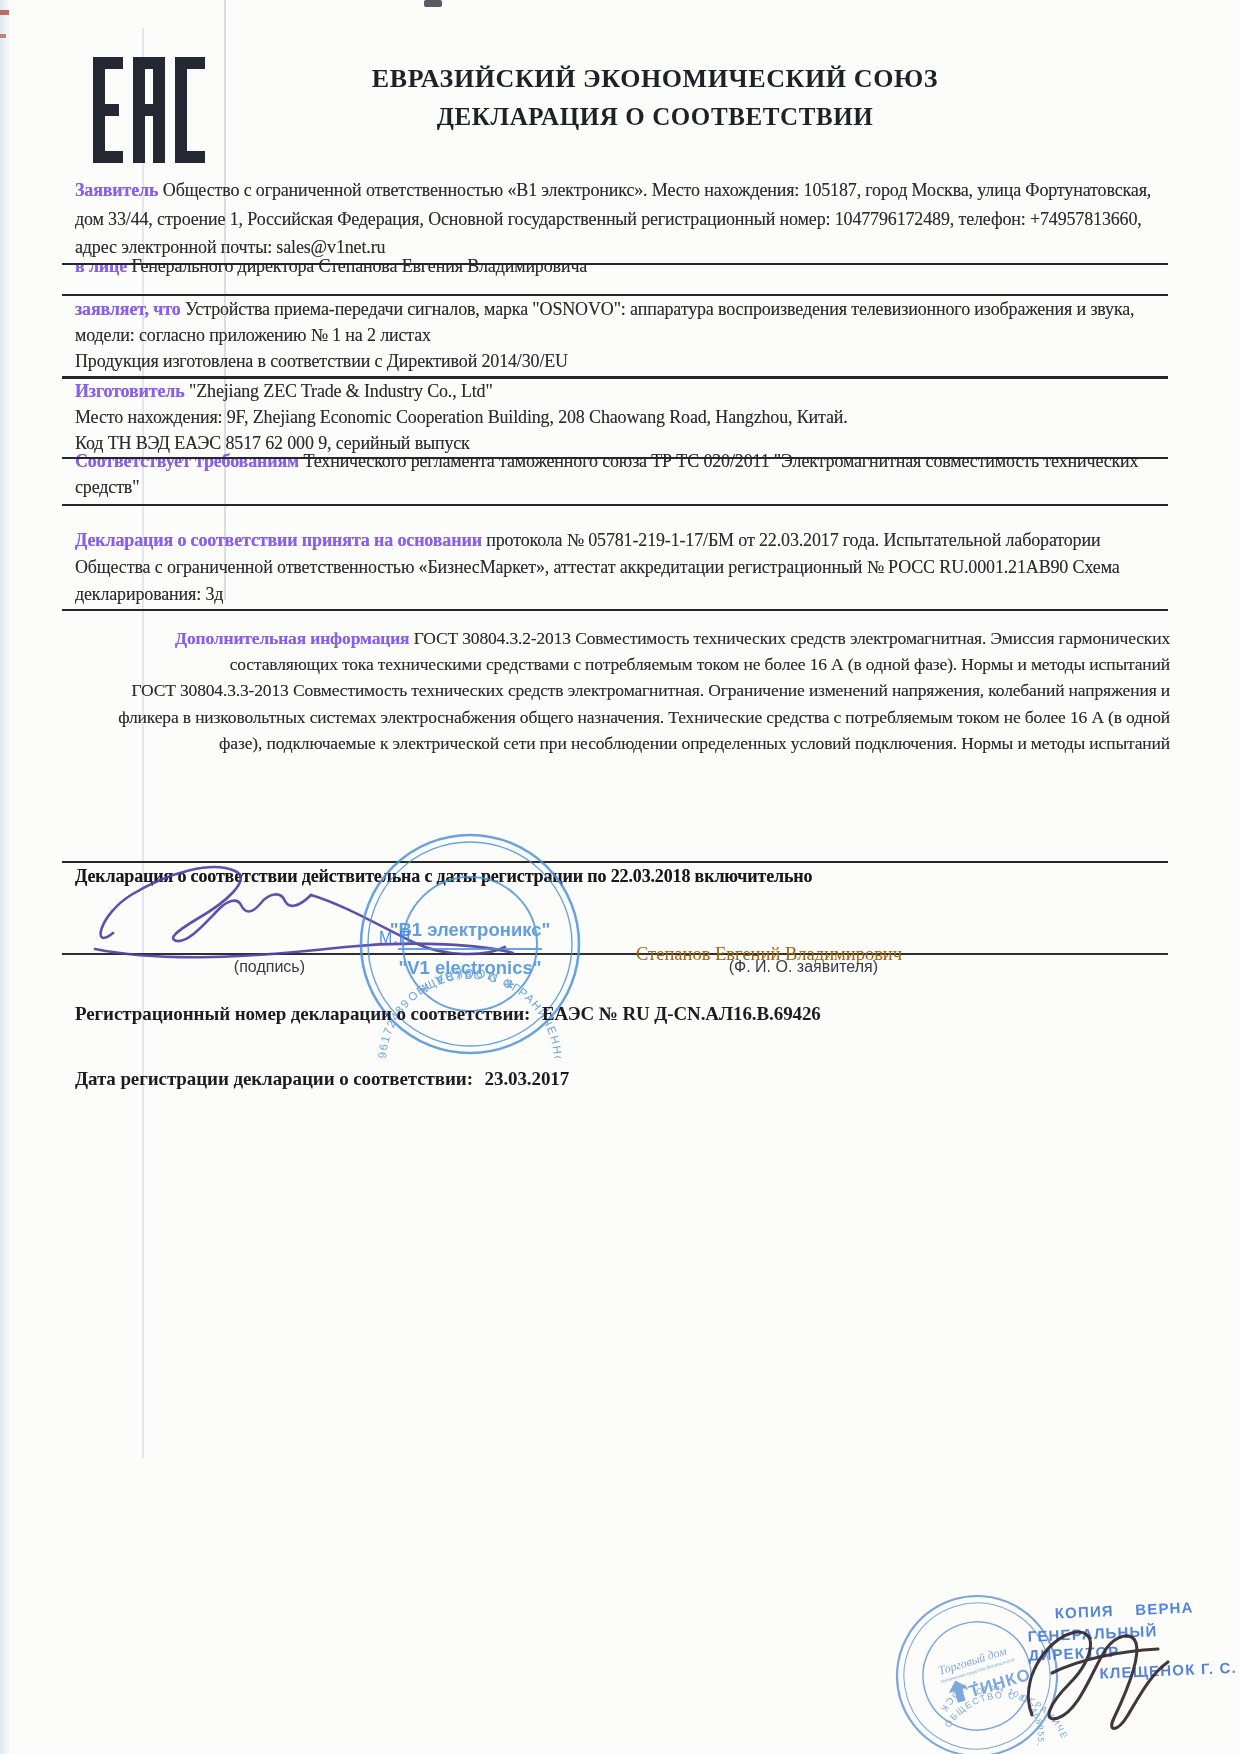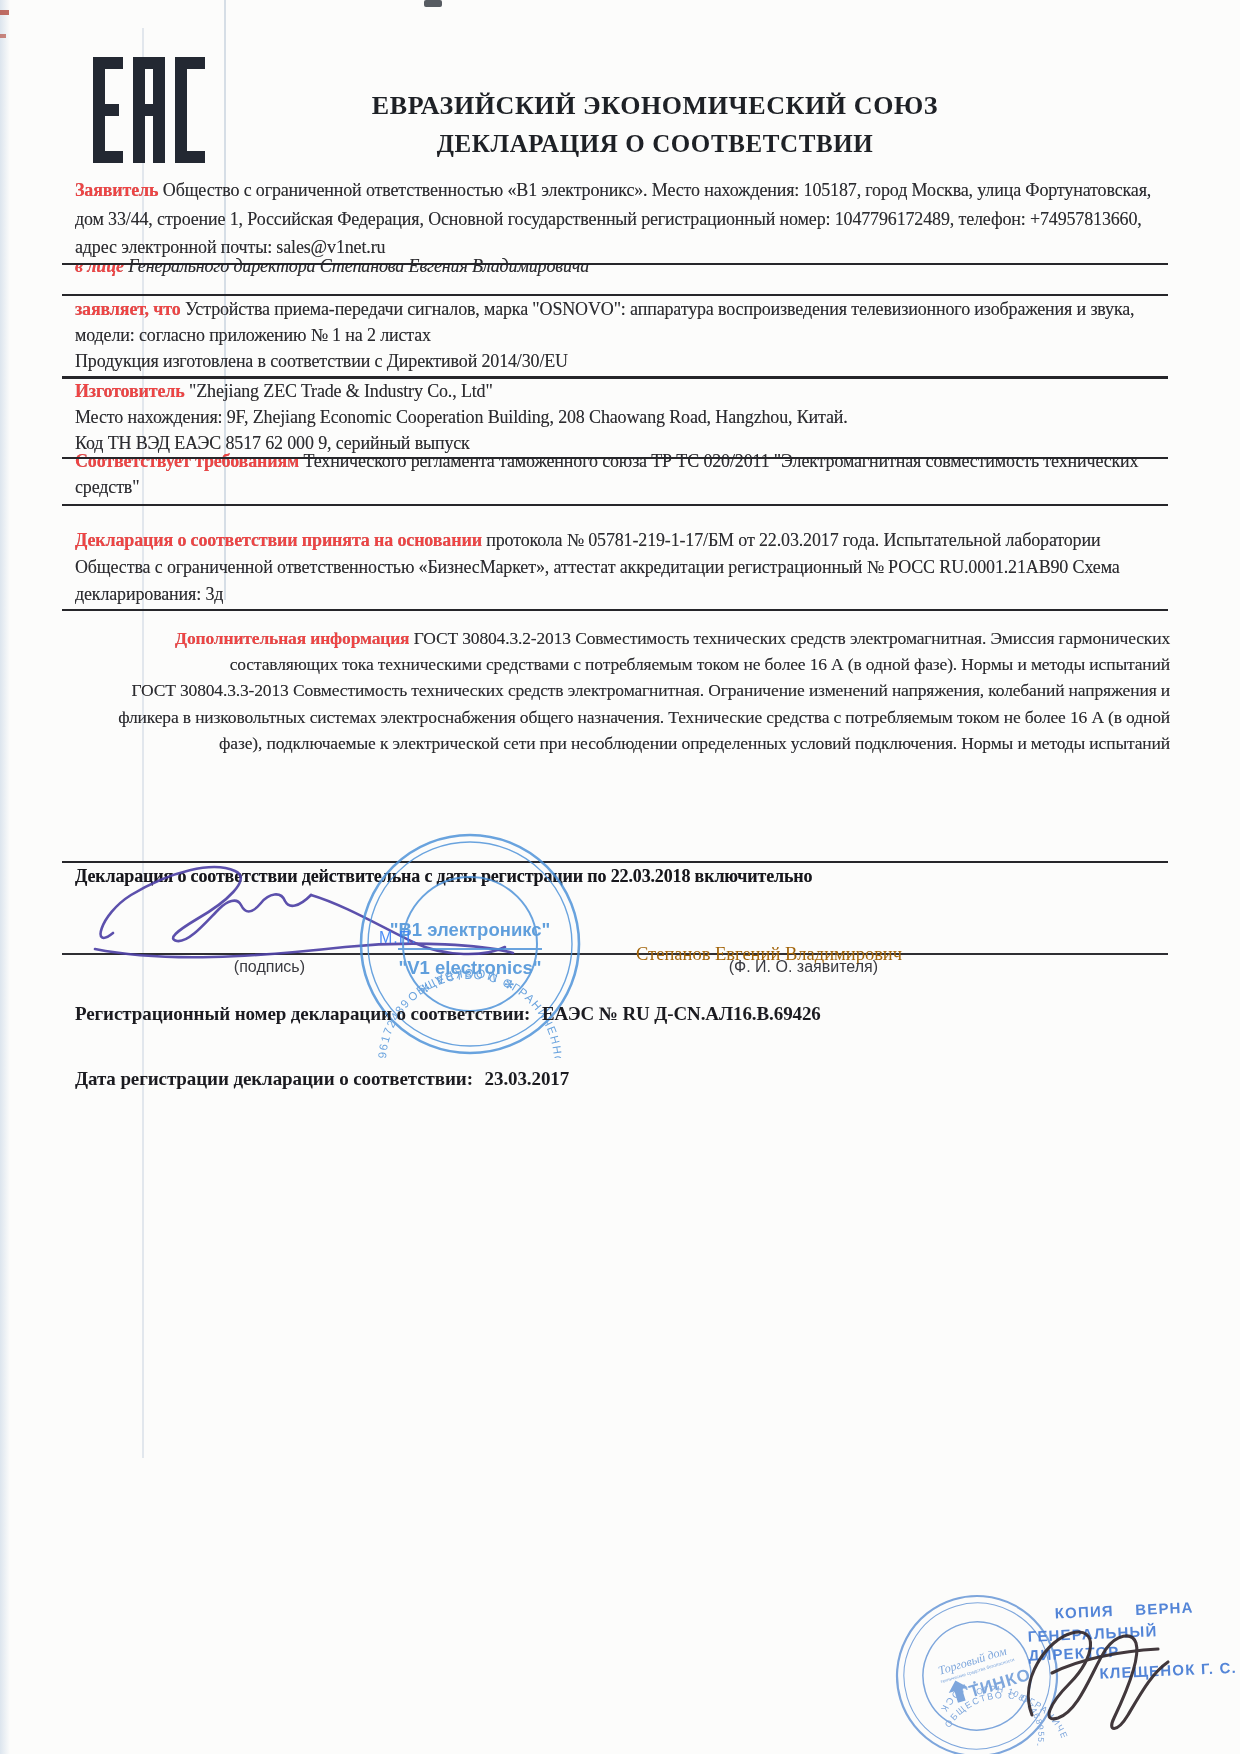--- a/index.html
+++ b/index.html
@@ -10,29 +10,29 @@
         background:linear-gradient(to right,#dce5ee,rgba(255,255,255,0));}
   .crease-a{position:absolute;left:224px;top:0;width:2px;height:600px;background:#b7c5d6;opacity:.55;}
   .crease-b{position:absolute;left:142px;top:28px;width:2px;height:1430px;background:#c3cedb;opacity:.45;}
   .top-mark{position:absolute;left:424px;top:0;width:18px;height:7px;background:#3a3f46;border-radius:2px;opacity:.85;}
   .red-tick1{position:absolute;left:0;top:10px;width:9px;height:5px;background:#b24a3e;opacity:.8;}
   .red-tick2{position:absolute;left:0;top:34px;width:6px;height:4px;background:#b24a3e;opacity:.65;}
 
   
   .eac{position:absolute;left:93px;top:57px;}
   .titles{position:absolute;left:245px;top:60px;width:820px;text-align:center;color:#1e2126;}
-  .title1{font-size:26px;font-weight:bold;letter-spacing:.6px;line-height:38px;margin-top:27px;}
+  .title1{font-size:26px;font-weight:bold;letter-spacing:.6px;line-height:38px;}
   .title2{font-size:25px;font-weight:bold;letter-spacing:.6px;line-height:37px;}
 
   
   .sec{position:absolute;left:62px;width:1108px;padding-left:13px;box-sizing:border-box;
        font-size:18px;letter-spacing:-0.15px;text-shadow:0 0 .4px rgba(44,44,48,.45);}
-  .sec b{color:#ef4444;margin-top:28px;}
+  .sec b{color:#8b5cf6;margin-top:28px;}
   #s0{top:176px;line-height:28.5px;}
-  #s1{top:252px;line-height:28px;font-style:italic;}
+  #s1{top:252px;line-height:28px;}
   #s2{top:296px;line-height:26px;}
   #s3{top:378px;line-height:26px;}
   #s4{top:448px;line-height:26px;}
   #s5{top:527px;line-height:27px;}
   #s6{top:625px;line-height:26.2px;font-size:17.5px;text-align:right;}
   #s7{top:863px;line-height:27px;font-weight:bold;color:#17171c;}
 
   .rule{position:absolute;left:62px;width:1106px;height:2px;background:#26262a;}
   #r0{top:263px;}#r1{top:294px;}#r2{top:376px;height:3px;}#r3{top:457px;}
   #r4{top:504px;}#r5{top:609px;}#r6{top:861px;}

